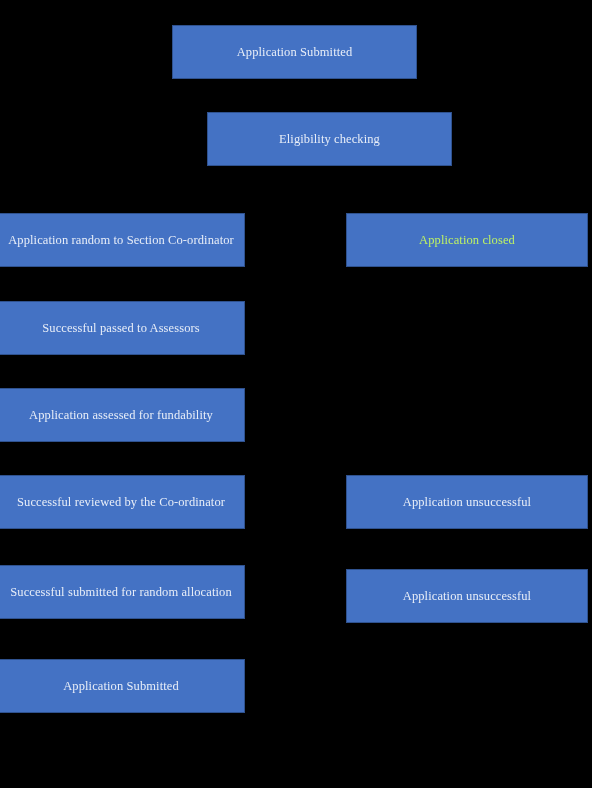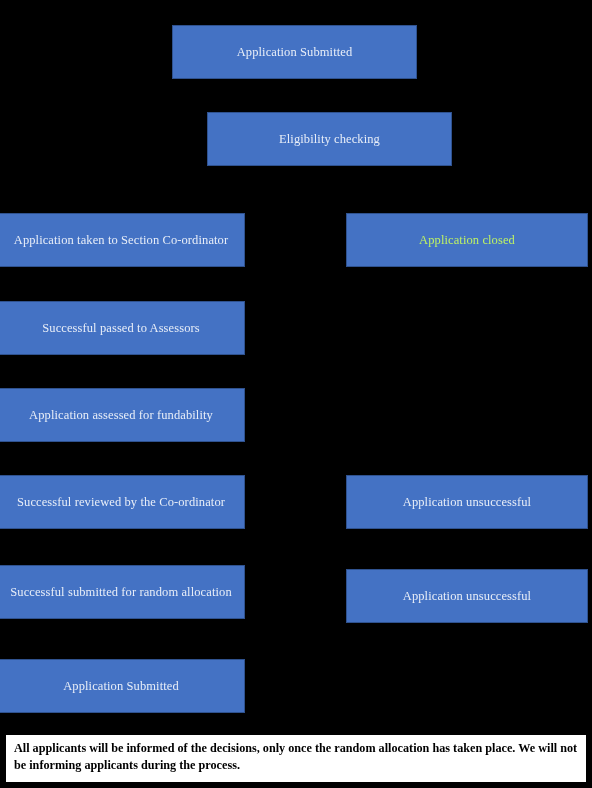--- a/index.html
+++ b/index.html
@@ -56,21 +56,21 @@
 <body>
 
 <div id="canvas">
     <div class="node" style="left: 172px; top: 25px; width: 245px; height: 54px; background: rgb(68, 114, 196); border-color: rgb(47, 82, 143); color: rgb(232, 238, 248);">
       <span class="label">Application Submitted</span>
     </div>
     <div class="node" style="left: 172px; top: 112px; width: 245px; height: 54px; background: rgb(68, 114, 196); border-color: rgb(47, 82, 143); color: rgb(232, 238, 248); margin-left: 35px;">
       <span class="label">Eligibility checking</span>
     </div>
     <div class="node" style="left: -3px; top: 213px; width: 248px; height: 54px; background: rgb(68, 114, 196); border-color: rgb(47, 82, 143); color: rgb(232, 238, 248);">
-      <span class="label">Application taken to Section Co-ordinator</span>
+      <span class="label">Application random to Section Co-ordinator</span>
     </div>
     <div class="node" style="left: 346px; top: 213px; width: 242px; height: 54px; background: rgb(68, 114, 196); border-color: rgb(47, 82, 143); color: #bef264;">
       <span class="label">Application closed</span>
     </div>
     <div class="node" style="left: -3px; top: 301px; width: 248px; height: 54px; background: rgb(68, 114, 196); border-color: rgb(47, 82, 143); color: rgb(232, 238, 248);">
       <span class="label">Successful passed to Assessors</span>
     </div>
     <div class="node" style="left: -3px; top: 388px; width: 248px; height: 54px; background: rgb(68, 114, 196); border-color: rgb(47, 82, 143); color: rgb(232, 238, 248);">
       <span class="label">Application assessed for fundability</span>
     </div>
@@ -82,14 +82,13 @@
     </div>
     <div class="node" style="left: -3px; top: 565px; width: 248px; height: 54px; background: rgb(68, 114, 196); border-color: rgb(47, 82, 143); color: rgb(232, 238, 248);">
       <span class="label">Successful submitted for random allocation</span>
     </div>
     <div class="node" style="left: 346px; top: 569px; width: 242px; height: 54px; background: rgb(68, 114, 196); border-color: rgb(47, 82, 143); color: rgb(232, 238, 248);">
       <span class="label">Application unsuccessful</span>
     </div>
     <div class="node" style="left: -3px; top: 659px; width: 248px; height: 54px; background: rgb(68, 114, 196); border-color: rgb(47, 82, 143); color: rgb(232, 238, 248);">
       <span class="label">Application Submitted</span>
     </div>
-    <div class="caption-box" style="left: 5px; top: 734px; width: 582px; height: 49px; background: rgb(255, 255, 255); color: rgb(0, 0, 0);"><span>All applicants will be informed of the decisions, only once the random allocation has taken place. We will not be informing applicants during the process.</span></div>
   </div>
 
 </body></html>

